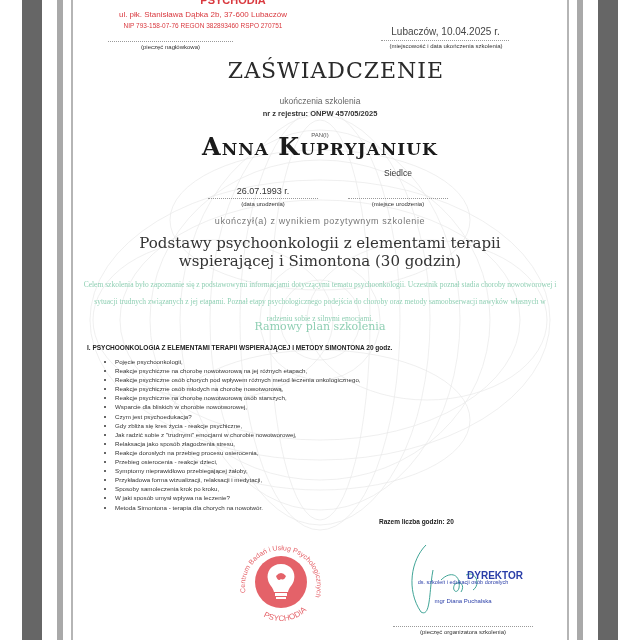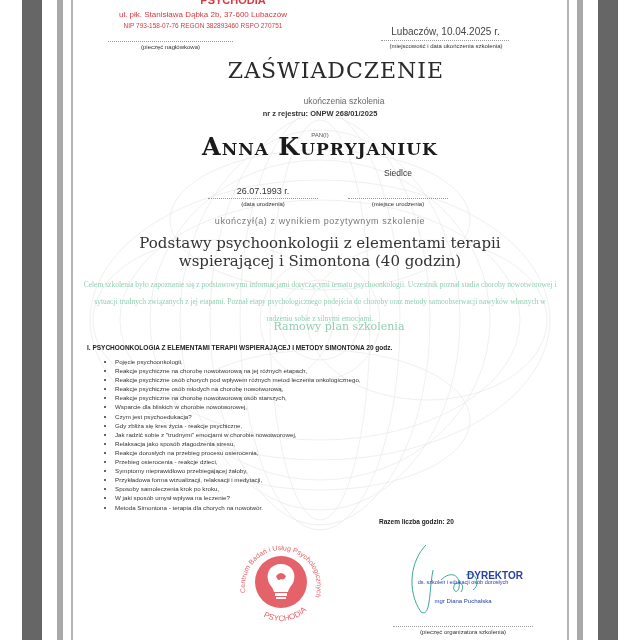--- a/index.html
+++ b/index.html
@@ -19,34 +19,34 @@
   .hdr-addr { left:10px; top:10px; width:240px; text-align:center; font-size:8px; }
   .hdr-nip { left:10px; top:22px; width:240px; text-align:center; font-size:6.5px; }
   .dotline { border-top:1px dotted #9a9a9a; }
   .caption { font-size:6px; color:#333; text-align:center; }
   .stamp-line-l { left:35px; top:41px; width:125px; }
   .stamp-cap-l { left:35px; top:44px; width:125px; }
   .date-text { left:310px; top:26px; width:125px; text-align:center; font-size:10px; color:#444; }
   .date-line { left:308px; top:40px; width:128px; }
   .date-cap { left:298px; top:43px; width:150px; }
   .title { left:16px; top:58px; width:494px; text-align:center; font-family:"DejaVu Serif", serif; font-size:22px; letter-spacing:1px; color:#2a2a2a; }
-  .subtitle { left:0; top:96px; width:494px; text-align:center; font-size:8.5px; color:#666;padding-left:24px; }
+  .subtitle { left:0; top:96px; width:494px; text-align:center; font-size:8.5px; color:#666; }
   .regno { left:0; top:109px; width:494px; text-align:center; font-size:7.5px; font-weight:bold; color:#333; }
   .pan { left:0; top:132px; width:494px; text-align:center; font-size:6px; color:#555; }
   .name { left:0; top:132px; width:494px; text-align:center; font-family:"DejaVu Serif", serif; font-size:24px; font-weight:bold; font-variant:small-caps; letter-spacing:1px; color:#1a1a1a; }
   .bdate { left:135px; top:186px; width:110px; text-align:center; font-size:9px; color:#333; }
   .bdate-line { left:135px; top:198px; width:110px; }
   .bdate-cap { left:135px; top:201px; width:110px; }
   .bplace { left:275px; top:168px; width:100px; text-align:center; font-size:8.5px; color:#333; }
   .bplace-line { left:275px; top:198px; width:100px; }
   .bplace-cap { left:275px; top:201px; width:100px; }
   .completed { left:0; top:216px; width:494px; text-align:center; font-size:9px; letter-spacing:0.6px; color:#777; }
   .course { left:20px; top:234px; width:454px; text-align:center; font-family:"DejaVu Serif", serif; font-size:15px; line-height:18px; color:#333; }
   .desc { left:8px; top:276px; width:478px; text-align:center; font-family:"Liberation Serif", serif; font-size:7.5px; line-height:17px; color:#8fcfb3; }
-  .plan { left:0; top:320px; width:494px; text-align:center; font-family:"DejaVu Serif", serif; font-size:11px; color:#8fcfb3;padding-left:19px; }
+  .plan { left:0; top:320px; width:494px; text-align:center; font-family:"DejaVu Serif", serif; font-size:11px; color:#8fcfb3; }
   .section { left:14px; top:344px; width:470px; font-size:6.5px; font-weight:bold; color:#222; }
   .items { left:28px; top:357px; width:280px; margin:0; padding:0 0 0 14px; font-size:6.2px; line-height:9.1px; color:#333; }
   .items li { margin:0; padding:0; }
   .total { left:306px; top:518px; width:120px; font-size:6.5px; font-weight:bold; color:#222; }
   .seal { left:160px; top:536px; width:96px; height:96px; }
   .sign-area { left:308px; top:540px; width:150px; height:80px; }
   .dyr { left:330px; top:570px; width:120px; text-align:right; font-size:10px; font-weight:bold; color:#2a3ea8; }
   .dyr-sub { left:310px; top:579px; width:160px; text-align:center; font-size:5.5px; color:#2a3ea8; }
   .dyr-name { left:330px; top:598px; width:120px; text-align:center; font-size:6px; color:#2a3ea8; }
   .org-line { left:320px; top:626px; width:140px; }
@@ -87,37 +87,37 @@
   <div class="abs red hdr-nip">NIP 793-158-07-76 REGON 382893460 RSPO 270751</div>
   <div class="abs dotline stamp-line-l"></div>
   <div class="abs caption stamp-cap-l">(pieczęć nagłówkowa)</div>
 
   <div class="abs date-text">Lubaczów, 10.04.2025 r.</div>
   <div class="abs dotline date-line"></div>
   <div class="abs caption date-cap">(miejscowość i data ukończenia szkolenia)</div>
 
   <div class="abs title">ZAŚWIADCZENIE</div>
   <div class="abs subtitle">ukończenia szkolenia</div>
-  <div class="abs regno">nr z rejestru: ONPW 268/01/2025</div>
+  <div class="abs regno">nr z rejestru: ONPW 457/05/2025</div>
   <div class="abs pan">PAN(I)</div>
   <div class="abs name">Anna Kupryjaniuk</div>
 
   <div class="abs bdate">26.07.1993 r.</div>
   <div class="abs dotline bdate-line"></div>
   <div class="abs caption bdate-cap">(data urodzenia)</div>
 
   <div class="abs bplace">Siedlce</div>
   <div class="abs dotline bplace-line"></div>
   <div class="abs caption bplace-cap">(miejsce urodzenia)</div>
 
   <div class="abs completed">ukończył(a) z wynikiem pozytywnym szkolenie</div>
 
   <div class="abs course">
     <div>Podstawy psychoonkologii z elementami terapii</div>
-    <div>wspierającej i Simontona (40 godzin)</div>
+    <div>wspierającej i Simontona (30 godzin)</div>
   </div>
 
   <div class="abs desc">Celem szkolenia było zapoznanie się z podstawowymi informacjami dotyczącymi tematu psychoonkologii. Uczestnik poznał stadia choroby nowotworowej i sytuacji trudnych związanych z jej etapami. Poznał etapy psychologicznego podejścia do choroby oraz metody samoobserwacji nawyków własnych w radzeniu sobie z silnymi emocjami.</div>
 
   <div class="abs plan">Ramowy plan szkolenia</div>
   <div class="abs section">I. PSYCHOONKOLOGIA Z ELEMENTAMI TERAPII WSPIERAJĄCEJ I METODY SIMONTONA 20 godz.</div>
 
   <ul class="abs items">
     <li>Pojęcie psychoonkologii,</li>
     <li>Reakcje psychiczne na chorobę nowotworową na jej różnych etapach,</li>

